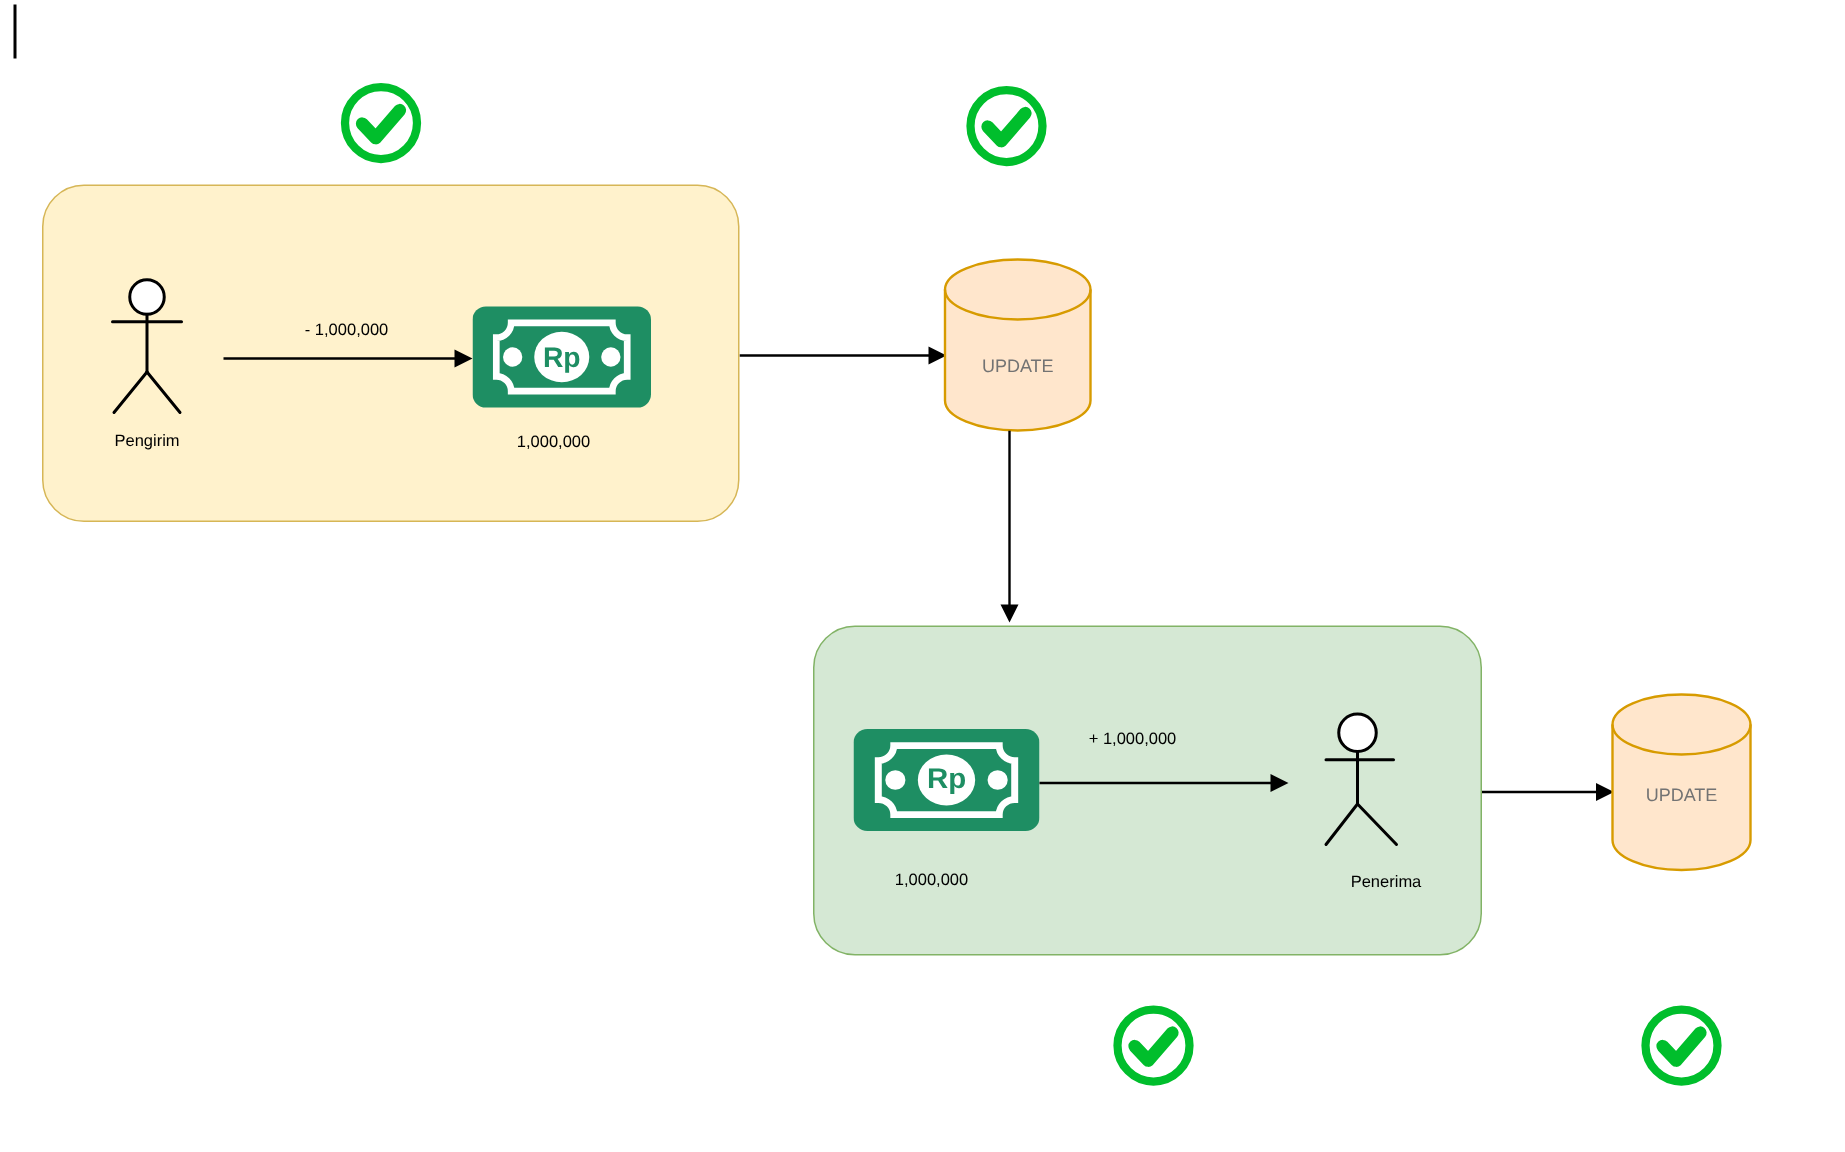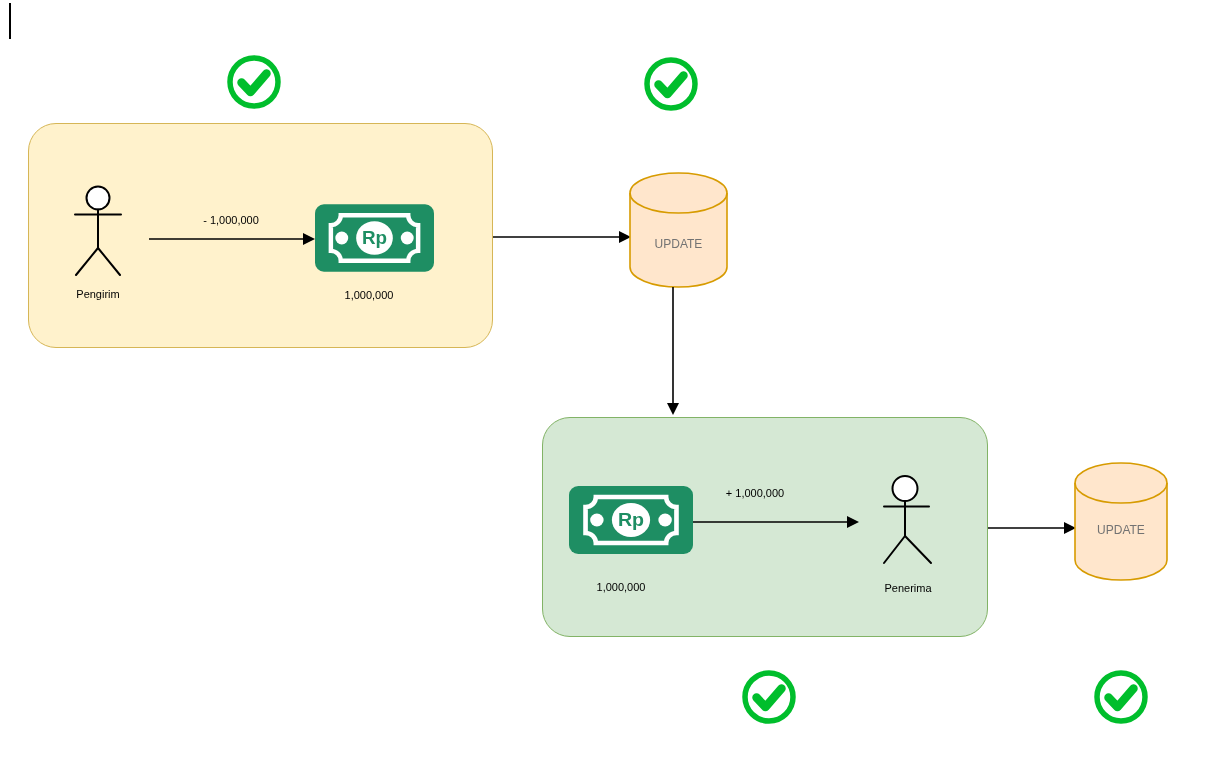--- a/index.html
+++ b/index.html
@@ -120,21 +120,21 @@
       <polygon class="arrow-head" points="156,4 168,10 156,16"></polygon>
     </svg>
 
     <svg class="abs" style="left:329px;top:56px" width="66" height="100" viewBox="0 0 66 100">
       <circle class="stick-head" cx="33" cy="14.5" r="12.5"></circle>
       <line class="stick" x1="12" y1="32.5" x2="57" y2="32.5"></line>
       <line class="stick" x1="33" y1="27" x2="33" y2="62"></line>
       <line class="stick" x1="33" y1="62" x2="12" y2="89"></line>
       <line class="stick" x1="33" y1="62" x2="59" y2="89"></line>
     </svg>
-    <div class="label" style="left:305px;top:160px;width:120px">Penerima</div>
+    <div class="label" style="left:321px;top:160px;width:120px">Penerima</div>
   </div>
 
   <svg class="abs" style="left:988px;top:520px" width="90" height="16" viewBox="0 0 90 16">
     <line class="conn" x1="0" y1="8" x2="78" y2="8"></line>
     <polygon class="arrow-head" points="76,2 88,8 76,14"></polygon>
   </svg>
 
   <svg class="abs" style="left:1073px;top:461px" width="96" height="121" viewBox="0 0 96 121">
     <path class="db-body" d="M 2 22 V 99 A 46 20 0 0 0 94 99 V 22 A 46 20 0 0 0 2 22 Z"></path>
     <path class="db-body" style="fill:none" d="M 2 22 A 46 20 0 0 0 94 22"></path>

